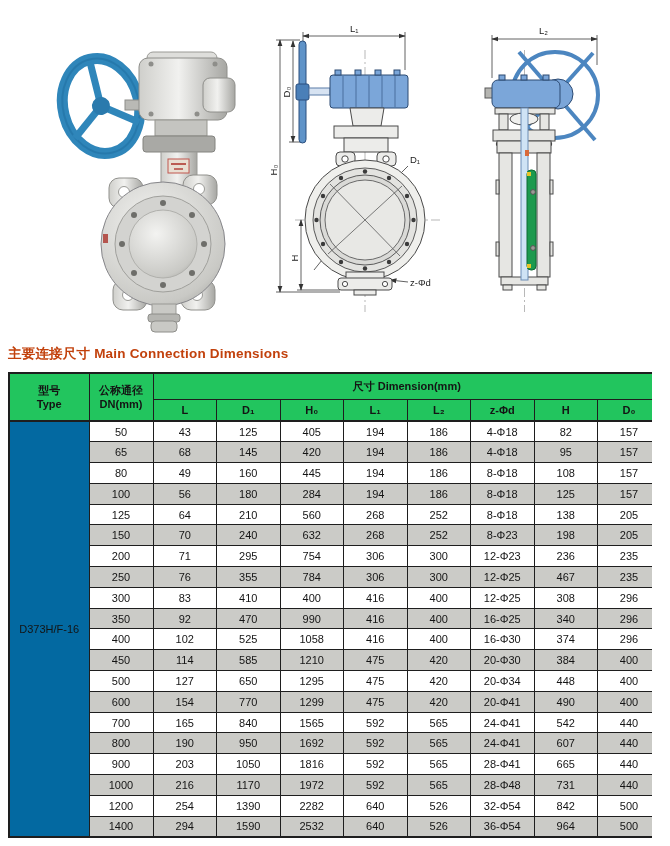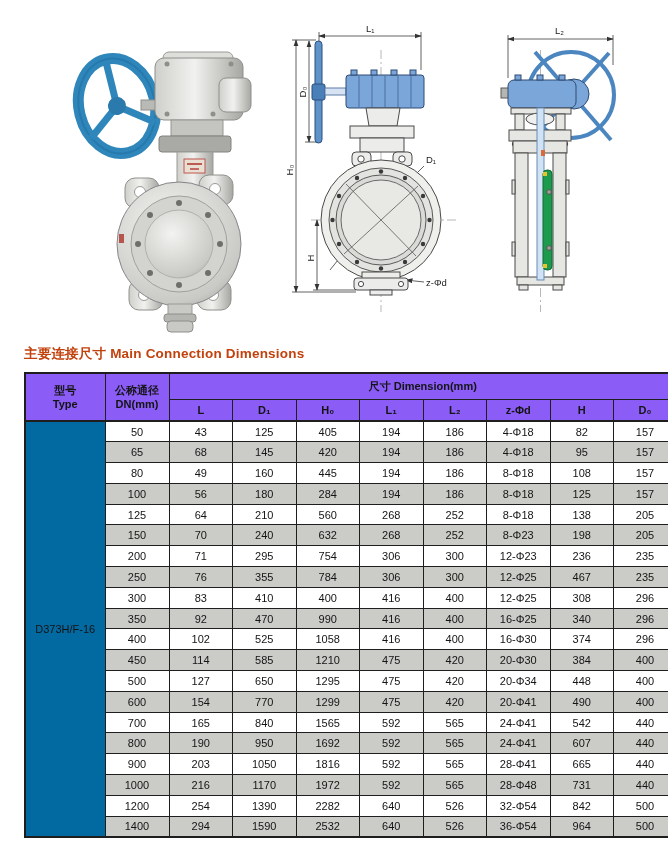--- a/index.html
+++ b/index.html
@@ -1,28 +1,28 @@
 <!DOCTYPE html>
 <html><head>
 <meta charset="utf-8">
 <style>
   * { margin:0; padding:0; box-sizing:border-box; }
   html,body { background:#ffffff; }
   body { width:670px; height:846px; font-family:"Liberation Sans","DejaVu Sans",sans-serif; }
-  #page { position:relative; width:652px; height:846px; background:#fff; overflow:hidden;margin-left:16px; }
+  #page { position:relative; width:652px; height:846px; background:#fff; overflow:hidden; }
   .fig { position:absolute; }
   #photo-fig  { left:55px;  top:28px; }
   #front-fig  { left:270px; top:20px; }
   #side-fig   { left:483px; top:20px; }
   #title { position:absolute; left:8px; top:345px; font-size:13.5px; font-weight:bold;
            color:#c2410c; letter-spacing:.2px; white-space:nowrap; }
   #tbl { position:absolute; left:8px; top:372px; width:654px; border-collapse:collapse;
          table-layout:fixed; font-size:11px; color:#141414; border:2px solid #1e1e1e; }
   #tbl th, #tbl td { border:1px solid #1e1e1e; text-align:center; vertical-align:middle; padding:0; }
-  #tbl thead th { background:#8b5cf6; font-weight:bold; line-height:1.3;text-align:center; }
+  #tbl thead th { background:#22c55e; font-weight:bold; line-height:1.3;text-align:center; }
   #tbl thead tr.h1 th { height:26px; }
   #tbl thead tr.h2 th { height:22px; border-bottom:2px solid #1e1e1e; }
   #tbl thead th[rowspan] { border-bottom:2px solid #1e1e1e; }
   #tbl tbody tr { height:20.8px; }
   #tbl tbody td { background:#ffffff; }
   #tbl tbody tr.alt td { background:#cbcbc7; }
   #tbl td.type-cell { background:#0369a1; }
   .dim-label { font-size:9.5px; fill:#222; font-family:"Liberation Sans","DejaVu Sans",sans-serif; }
 </style>
 </head>

